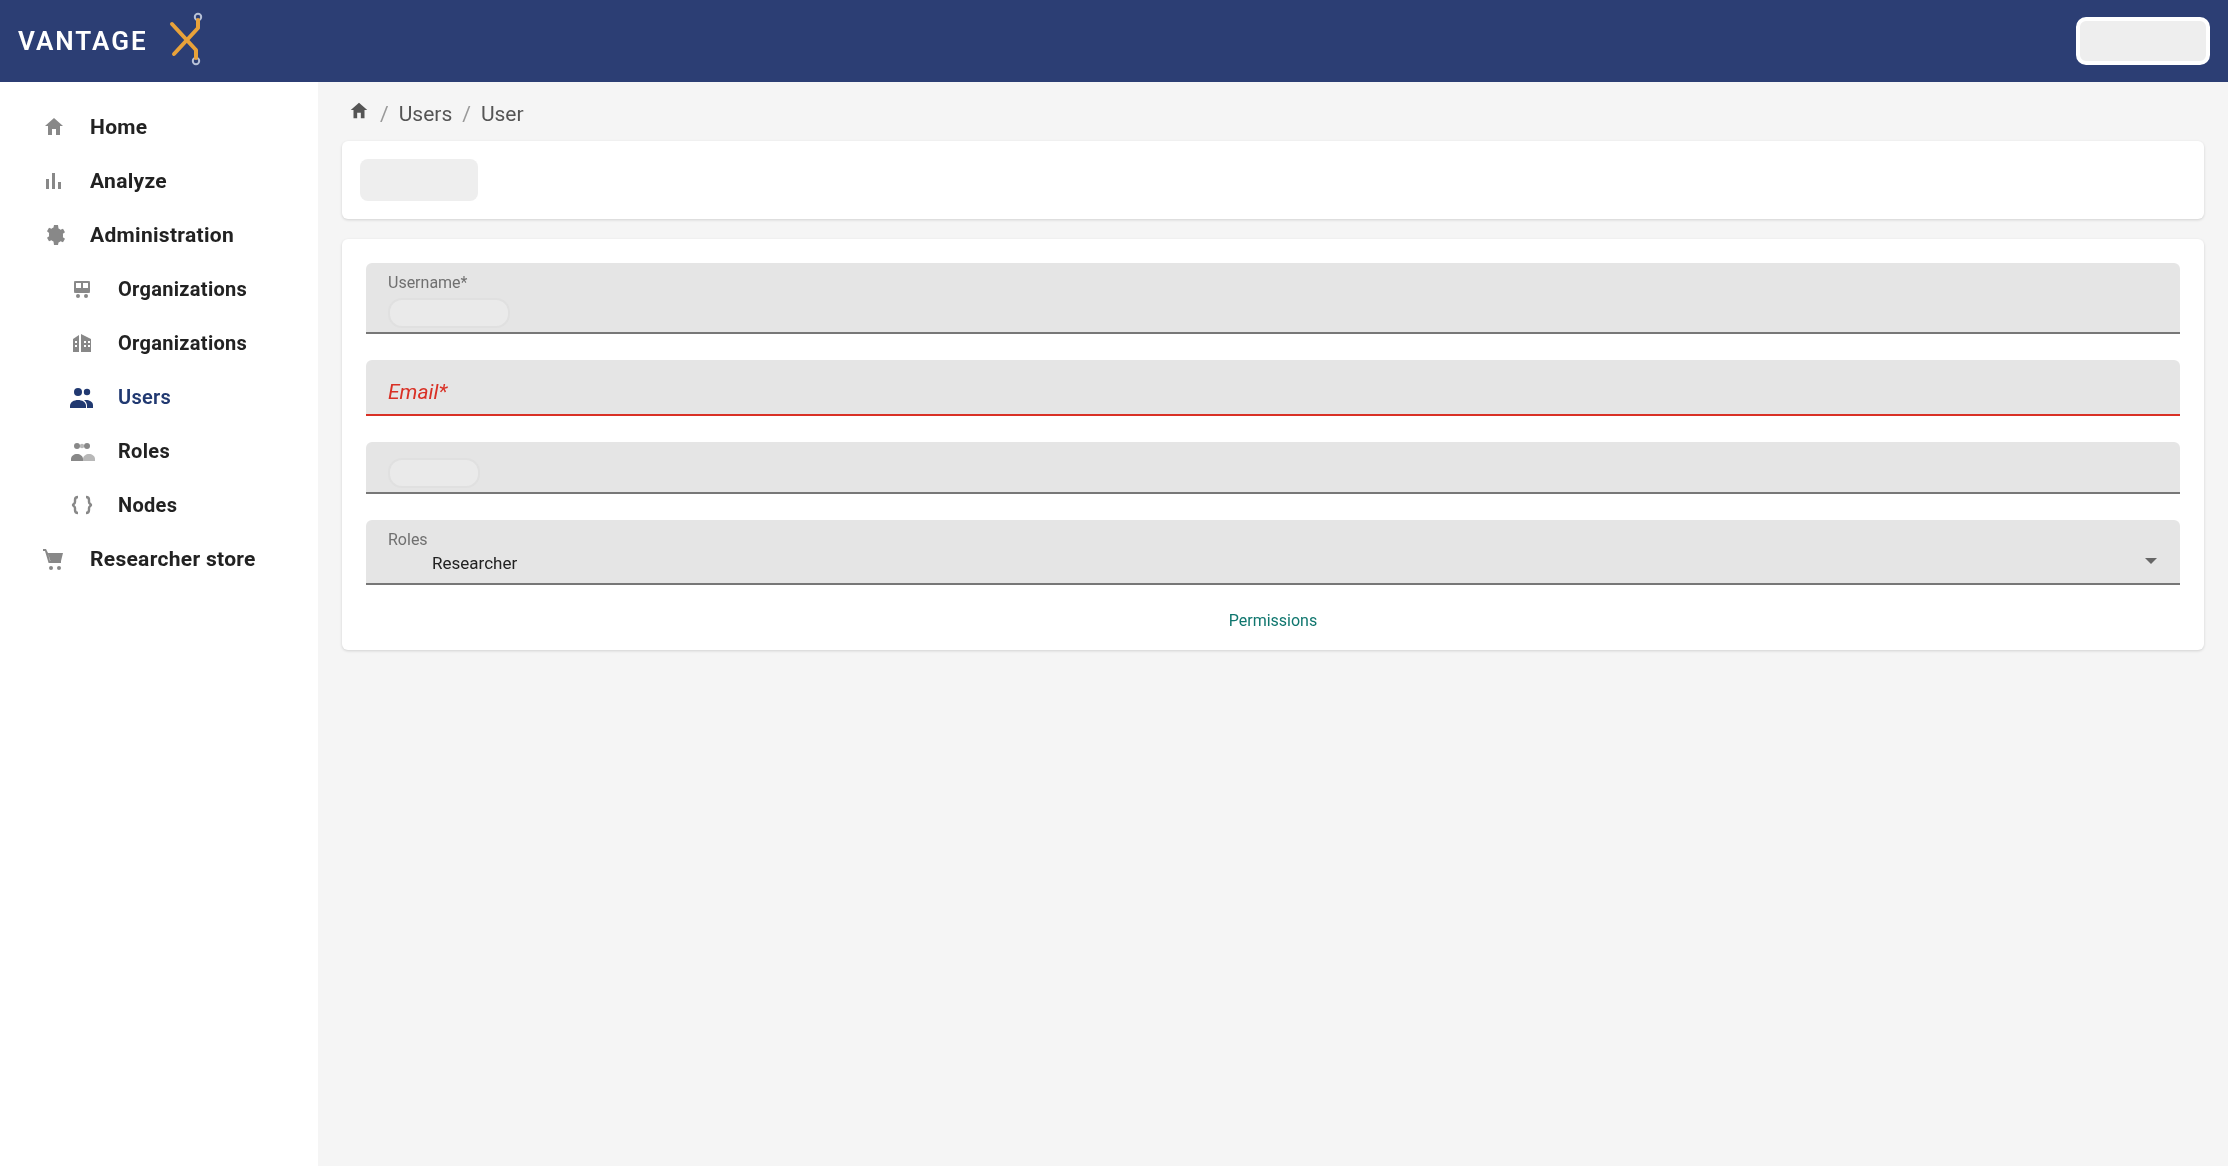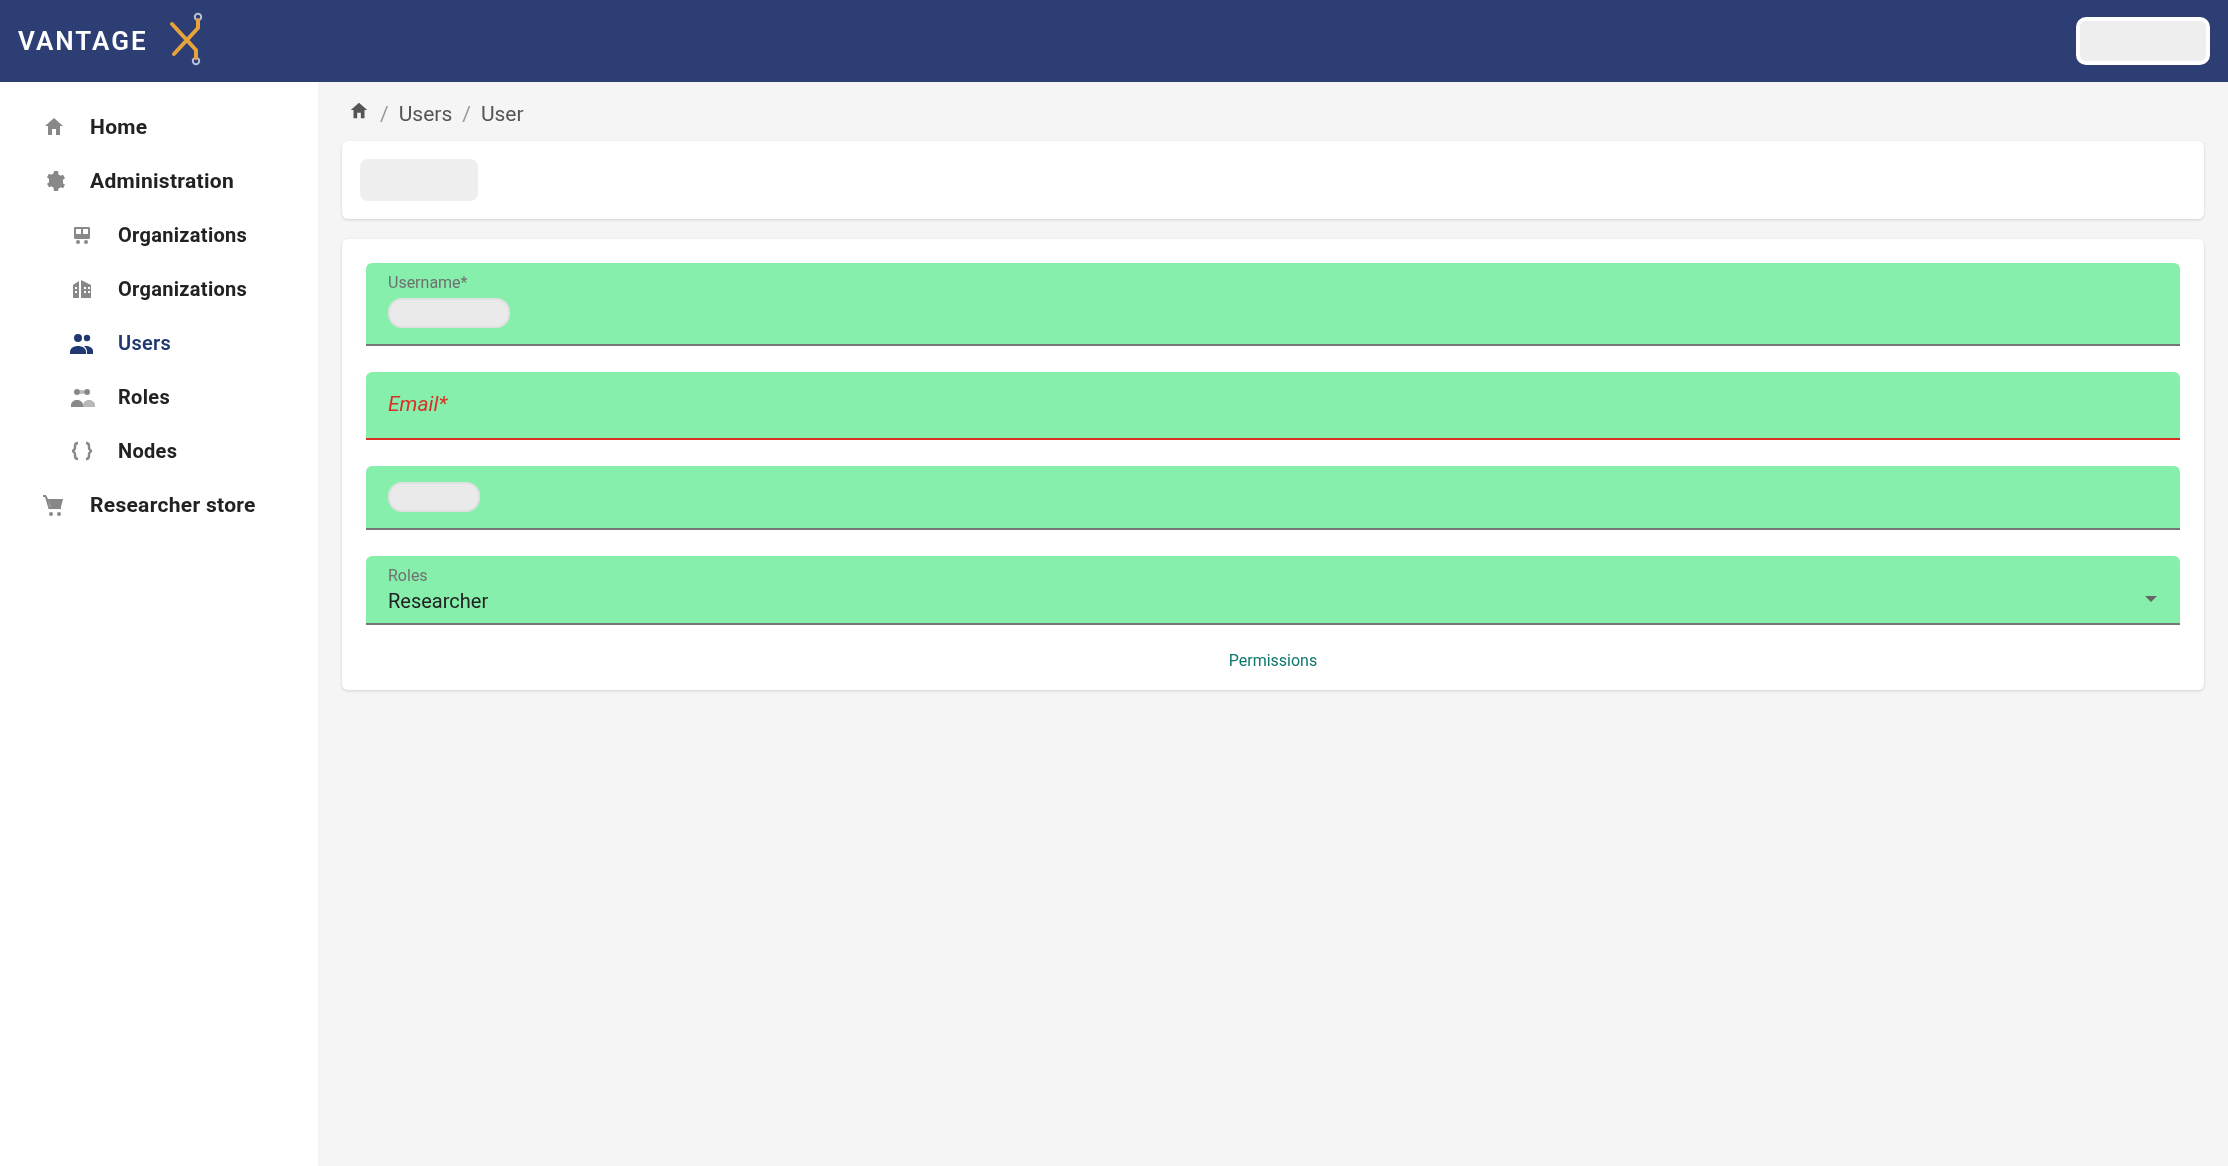--- a/index.html
+++ b/index.html
@@ -115,24 +115,24 @@
     width: 118px;
     height: 42px;
     background: #eeeeee;
     border-radius: 8px;
   }
 
   .card.form-card {
     padding: 24px 24px 10px 24px;
   }
   .field {
-    background: #86efac;
+    background: #e5e5e5;
     border-radius: 6px 6px 0 0;
     border-bottom: 2px solid #777;
-    padding: 10px 22px 12px 22px;
+    padding: 10px 22px 0 22px;
     margin-bottom: 26px;
     position: relative;
   }
   .field.error {
     border-bottom: 2px solid #d93025;
     font-style: italic;
   }
   .field-label {
     font-size: 16px;
     color: #707070;
@@ -154,23 +154,24 @@
 
   .field.select {
     padding-bottom: 10px;
   }
   .select-row {
     display: flex;
     align-items: center;
     justify-content: space-between;
   }
   .select-value {
-    font-size: 20px;
+    font-size: 17px;
     color: #222;
     margin-top: 4px;
+    margin-left: 44px;
   }
   .dropdown-icon {
     color: #666;
     font-size: 16px;
   }
 
   .perm-label {
     font-size: 16px;
     color: #0f766e;
     padding: 0 22px 10px 22px;
@@ -200,20 +201,30 @@
 
     <div class="nav-item">
       <span class="nav-icon">
         <svg width="24" height="24" viewBox="0 0 24 24" fill="currentColor">
             <path d="M12 3l9 8h-3v9h-4v-6H10v6H6v-9H3z"></path>
           </svg>
       </span>
       <span>Home</span>
     </div>
 
+    <div class="nav-item">
+      <span class="nav-icon">
+        <svg width="24" height="24" viewBox="0 0 24 24" fill="currentColor">
+            <rect x="4" y="10" width="3" height="10"></rect>
+            <rect x="10" y="4" width="3" height="16"></rect>
+            <rect x="16" y="13" width="3" height="7"></rect>
+          </svg>
+      </span>
+      <span>Analyze</span>
+    </div>
 
     <div class="nav-item">
       <span class="nav-icon">
         <svg width="24" height="24" viewBox="0 0 24 24" fill="currentColor">
             <path d="M12 8a4 4 0 100 8 4 4 0 000-8zm9 4a7.9 7.9 0 00-.1-1.2l2.1-1.6-2-3.4-2.5 1a7.8 7.8 0 00-2-1.2L16 2h-4l-.5 2.6a7.8 7.8 0 00-2 1.2l-2.5-1-2 3.4L7.1 10A7.9 7.9 0 007 12a7.9 7.9 0 00.1 1.2L5 14.8l2 3.4 2.5-1a7.8 7.8 0 002 1.2L12 22h4l.5-2.6a7.8 7.8 0 002-1.2l2.5 1 2-3.4-2.1-1.6A7.9 7.9 0 0021 12z"></path>
           </svg>
       </span>
       <span>Administration</span>
     </div>
 

